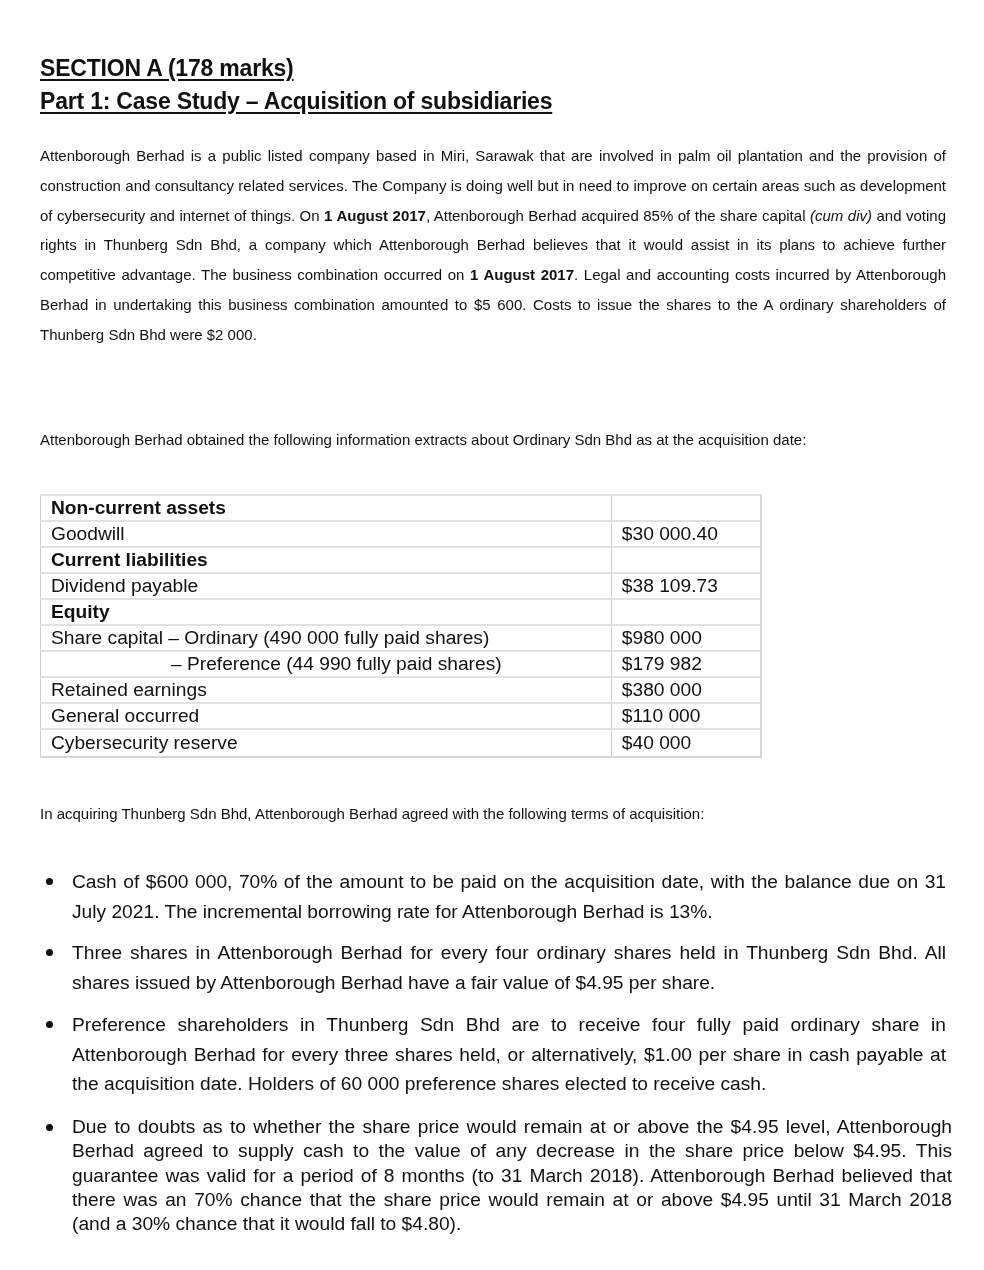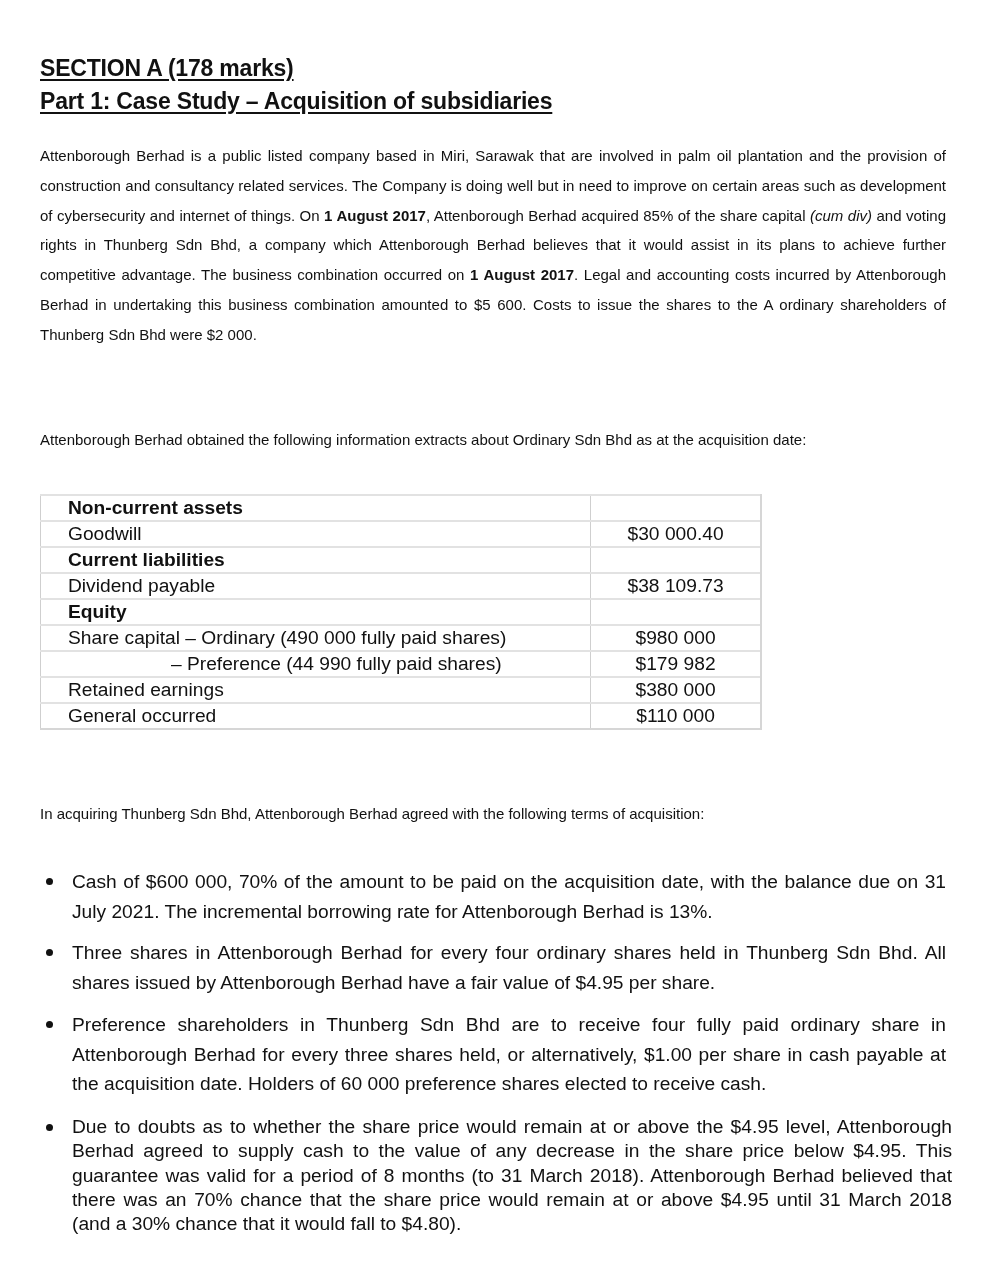--- a/index.html
+++ b/index.html
@@ -70,37 +70,37 @@
     .extract-table {
       position: absolute;
       left: 0px;
       top: 494px;
       width: 722px;
       border-collapse: collapse;
       font-size: 19.2px;
     }
     .extract-table td {
       border-top: 2px solid #e2e2e2;
-      padding: 0 27px;
+      padding: 0 10px;
       height: 24px;
       line-height: 24px;
       white-space: nowrap;
       margin-top: 16px;
     }
     .extract-table tr:last-child td {
       border-bottom: 2px solid #d6d6d6;
     }
     .extract-table td.label-cell {
       width: 522px;
       border-left: 1px solid #cfcfcf;
       border-right: 1px solid #cfcfcf;
     }
     .extract-table td.value-cell {
       width: 158px;
-      text-align: center;
+      text-align: left;
       border-right: 2px solid #d6d6d6;
     }
     .extract-table tr.header-row td.label-cell { font-weight: bold; }
     .extract-table tr.tall td { height: 26px; line-height: 26px; }
     .extract-table .indent { padding-left: 130px; }
 
     .bullets {
       position: absolute;
       left: 0;
       top: 0;
@@ -186,20 +186,24 @@
         <td class="value-cell">$179 982</td>
       </tr>
       <tr>
         <td class="label-cell">Retained earnings</td>
         <td class="value-cell">$380 000</td>
       </tr>
       <tr>
         <td class="label-cell">General occurred</td>
         <td class="value-cell">$110 000</td>
       </tr>
+      <tr class="tall">
+        <td class="label-cell">Cybersecurity reserve</td>
+        <td class="value-cell">$40 000</td>
+      </tr>
     </tbody>
   </table>
 
   <div class="para terms">In acquiring Thunberg Sdn Bhd, Attenborough Berhad agreed with the following terms of acquisition:</div>
 
   <div class="bullets">
     <div class="bullet b1">
       <span class="dot"></span>
       <div class="text">Cash of $600 000, 70% of the amount to be paid on the acquisition date, with the balance due on 31 July 2021. The incremental borrowing rate for Attenborough Berhad is 13%.</div>
     </div>

